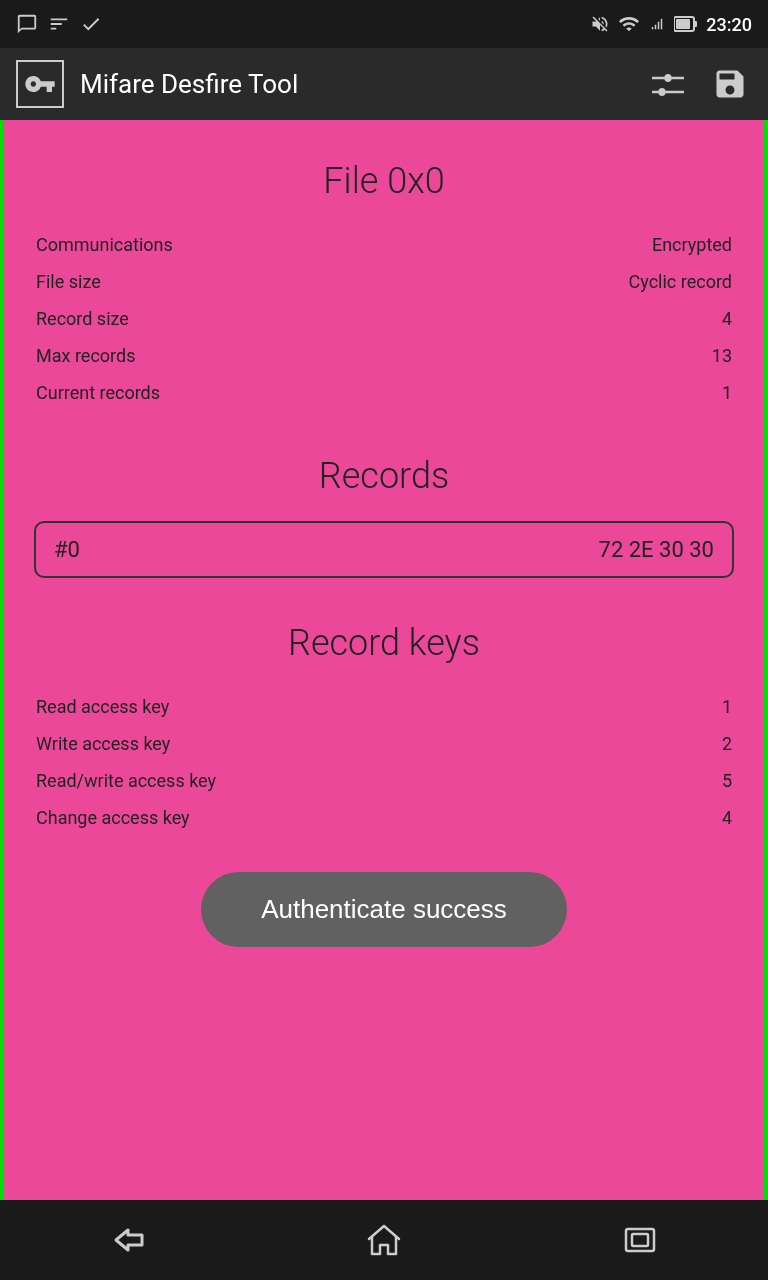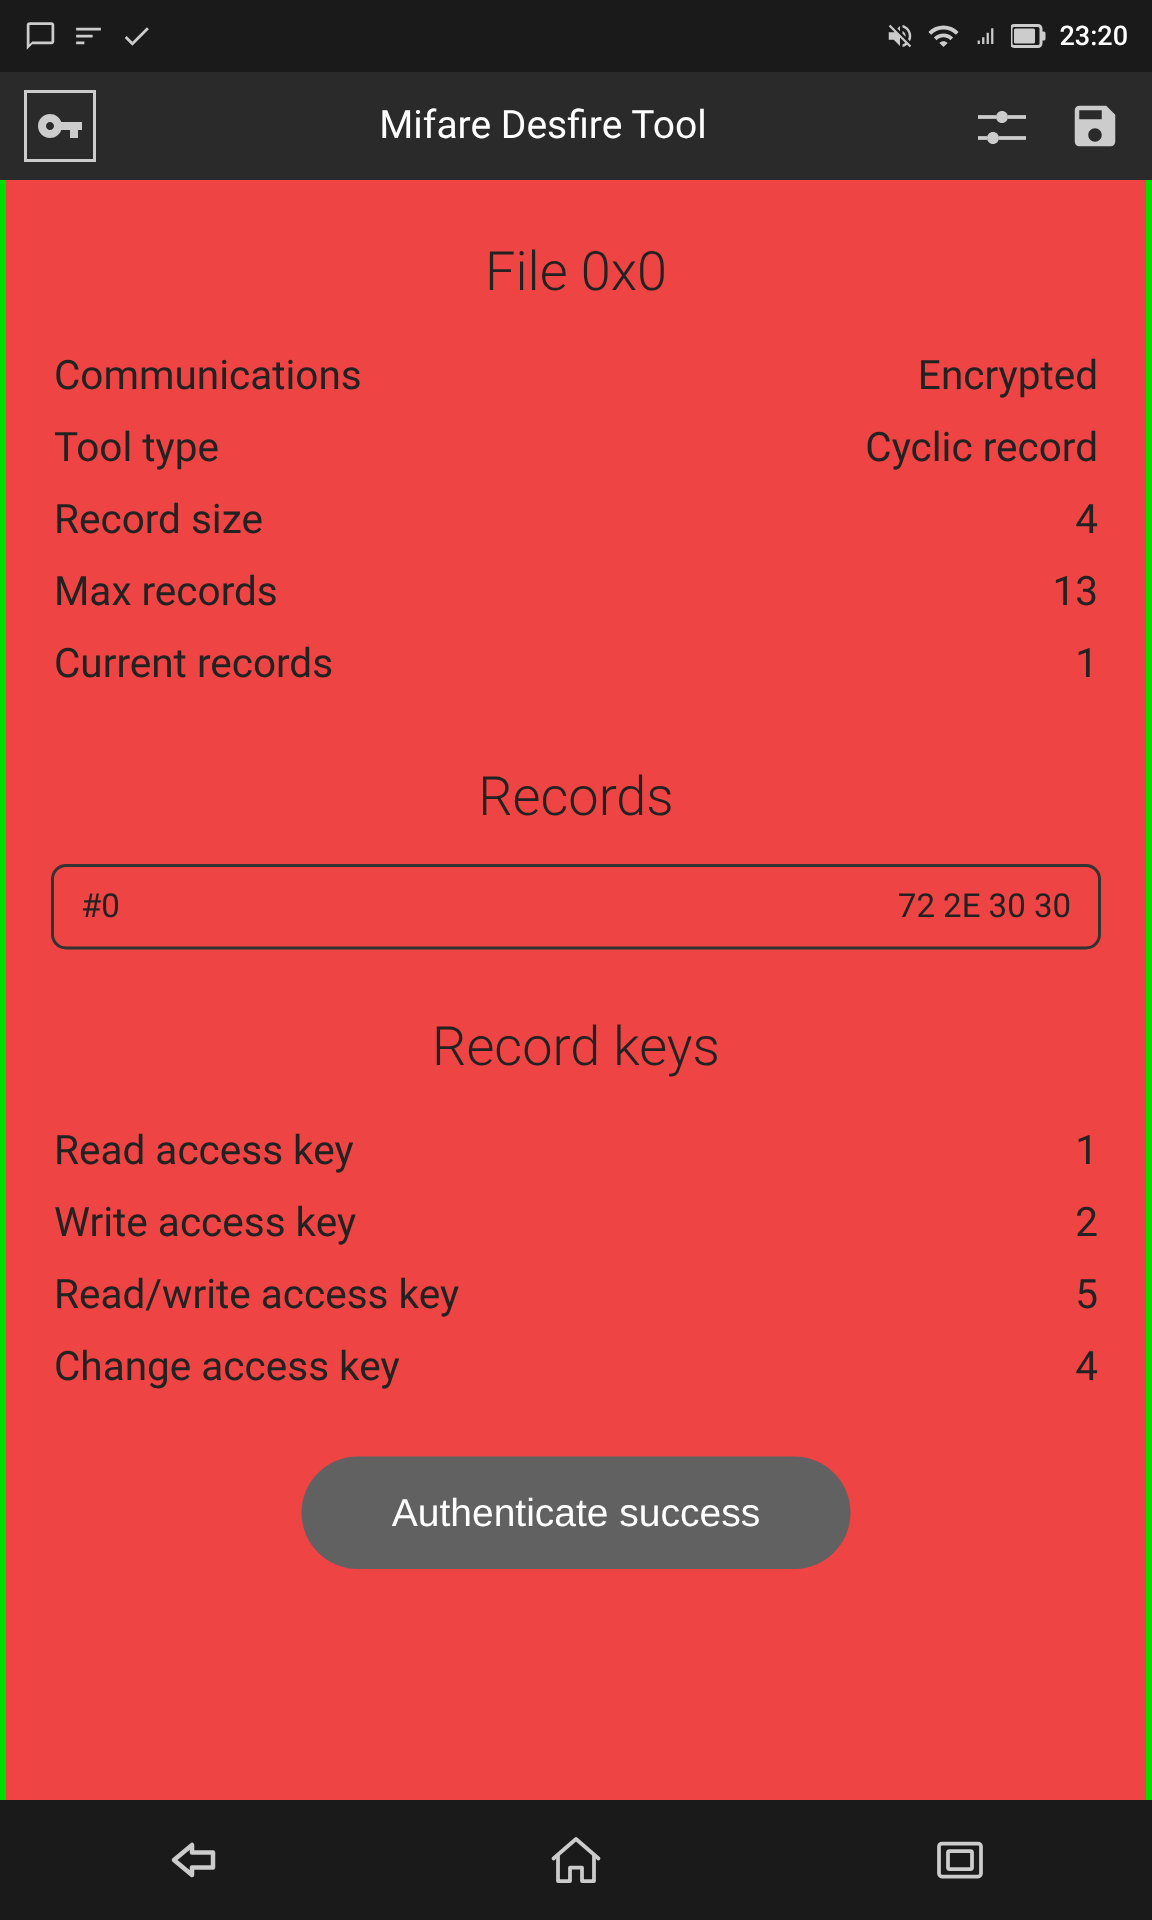--- a/index.html
+++ b/index.html
@@ -64,21 +64,20 @@
       justify-content: center;
       margin-right: 16px;
       flex-shrink: 0;
     }
 
     .toolbar-title {
       flex: 1;
       font-size: 26px;
       color: #fff;
       font-weight: 400;
-      text-align: center;
     }
 
     .toolbar-actions {
       display: flex;
       gap: 20px;
       align-items: center;
     }
 
     .toolbar-btn {
       background: none;
@@ -86,21 +85,21 @@
       cursor: pointer;
       padding: 4px;
       display: flex;
       align-items: center;
       justify-content: center;
     }
 
     
     .main-content {
       flex: 1;
-      background: #ef4444;
+      background: #ec4899;
       border-left: 4px solid #00e000;
       border-right: 4px solid #00e000;
       overflow-y: auto;
       padding: 20px 30px 30px 30px;
       display: flex;
       flex-direction: column;
       gap: 0;
     }
 
     .section-title {
@@ -112,21 +111,21 @@
     }
 
     .info-table {
       width: 100%;
       border-collapse: collapse;
       margin-bottom: 8px;
     }
 
     .info-table tr td {
       padding: 8px 2px;
-      font-size: 27px;
+      font-size: 18px;
       color: #222;
     }
 
     .info-table tr td:last-child {
       text-align: right;
     }
 
     .records-section {
       margin-top: 16px;
     }
@@ -266,21 +265,21 @@
 
   <h1 class="section-title">File 0x0</h1>
 
   <table class="info-table">
     <tbody id="file-info-tbody">
     <tr>
           <td>Communications</td>
           <td>Encrypted</td>
         </tr>
         <tr>
-          <td>Tool type</td>
+          <td>File size</td>
           <td>Cyclic record</td>
         </tr>
         <tr>
           <td>Record size</td>
           <td>4</td>
         </tr>
         <tr>
           <td>Max records</td>
           <td>13</td>
         </tr>

